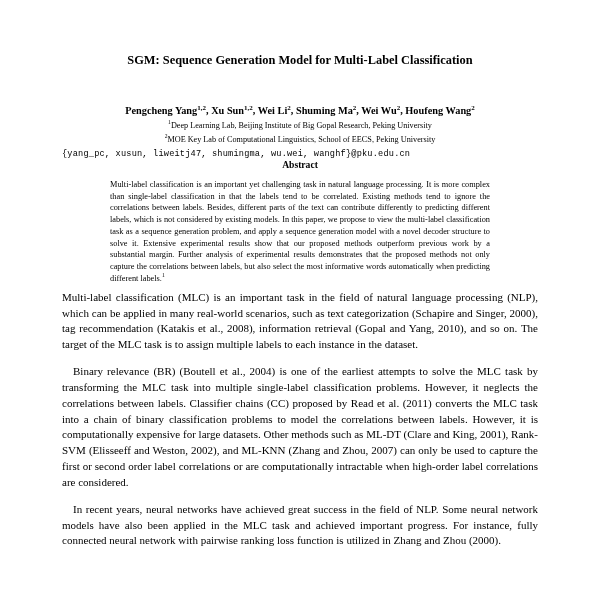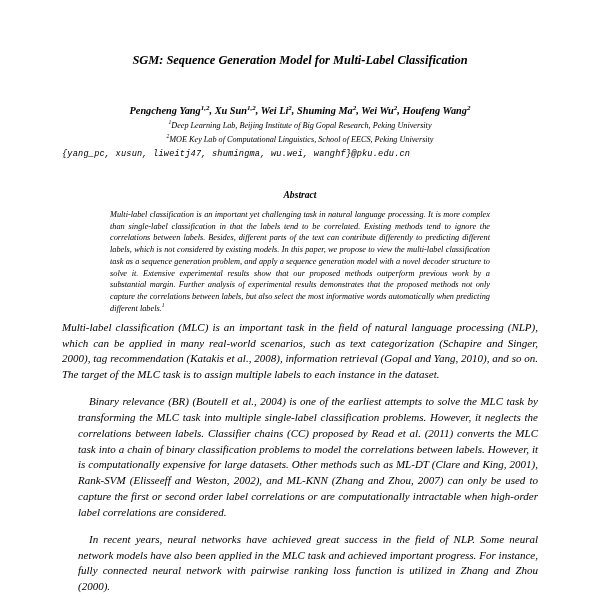--- a/index.html
+++ b/index.html
@@ -13,21 +13,20 @@
     overflow: hidden;
     font-family: "Liberation Serif", serif;
     color: #000000;
   }
   .page {
     width: 600px;
     height: 600px;
     box-sizing: border-box;
     padding: 34px 62px 0 62px;
     position: relative;
-    font-style: italic;
   }
   .title {
     font-size: 12.4px;
     font-weight: bold;
     text-align: center;
     line-height: 1.3;
     margin: 18px 0 0 0;
   }
   .authors {
     font-size: 10.3px;
@@ -51,21 +50,20 @@
   }
   sup {
     font-size: 0.68em;
     vertical-align: super;
     line-height: 0;
   }
   .abstract-head {
     text-align: center;
     font-size: 9.6px;
     font-weight: bold;
-    margin-top: 30px;
   }
   .abstract-body {
     font-size: 8.3px;
     text-align: justify;
     line-height: 1.42;
     margin: 9px 48px 0 48px;
     text-indent: 0;
   }
   .section-head {
     font-size: 9.8px;
@@ -77,21 +75,20 @@
     min-width: 16px;
   }
   .body-par {
     font-size: 11px;
     text-align: justify;
     line-height: 1.44;
     margin-top: 5px;
   }
   .body-par.indent {
     text-indent: 11px;
-    margin-left: 16px;
   }
   .footnote-mark {
     font-size: 0.68em;
     vertical-align: super;
     line-height: 0;
   }
 </style>
 </head>
 <body>
 

